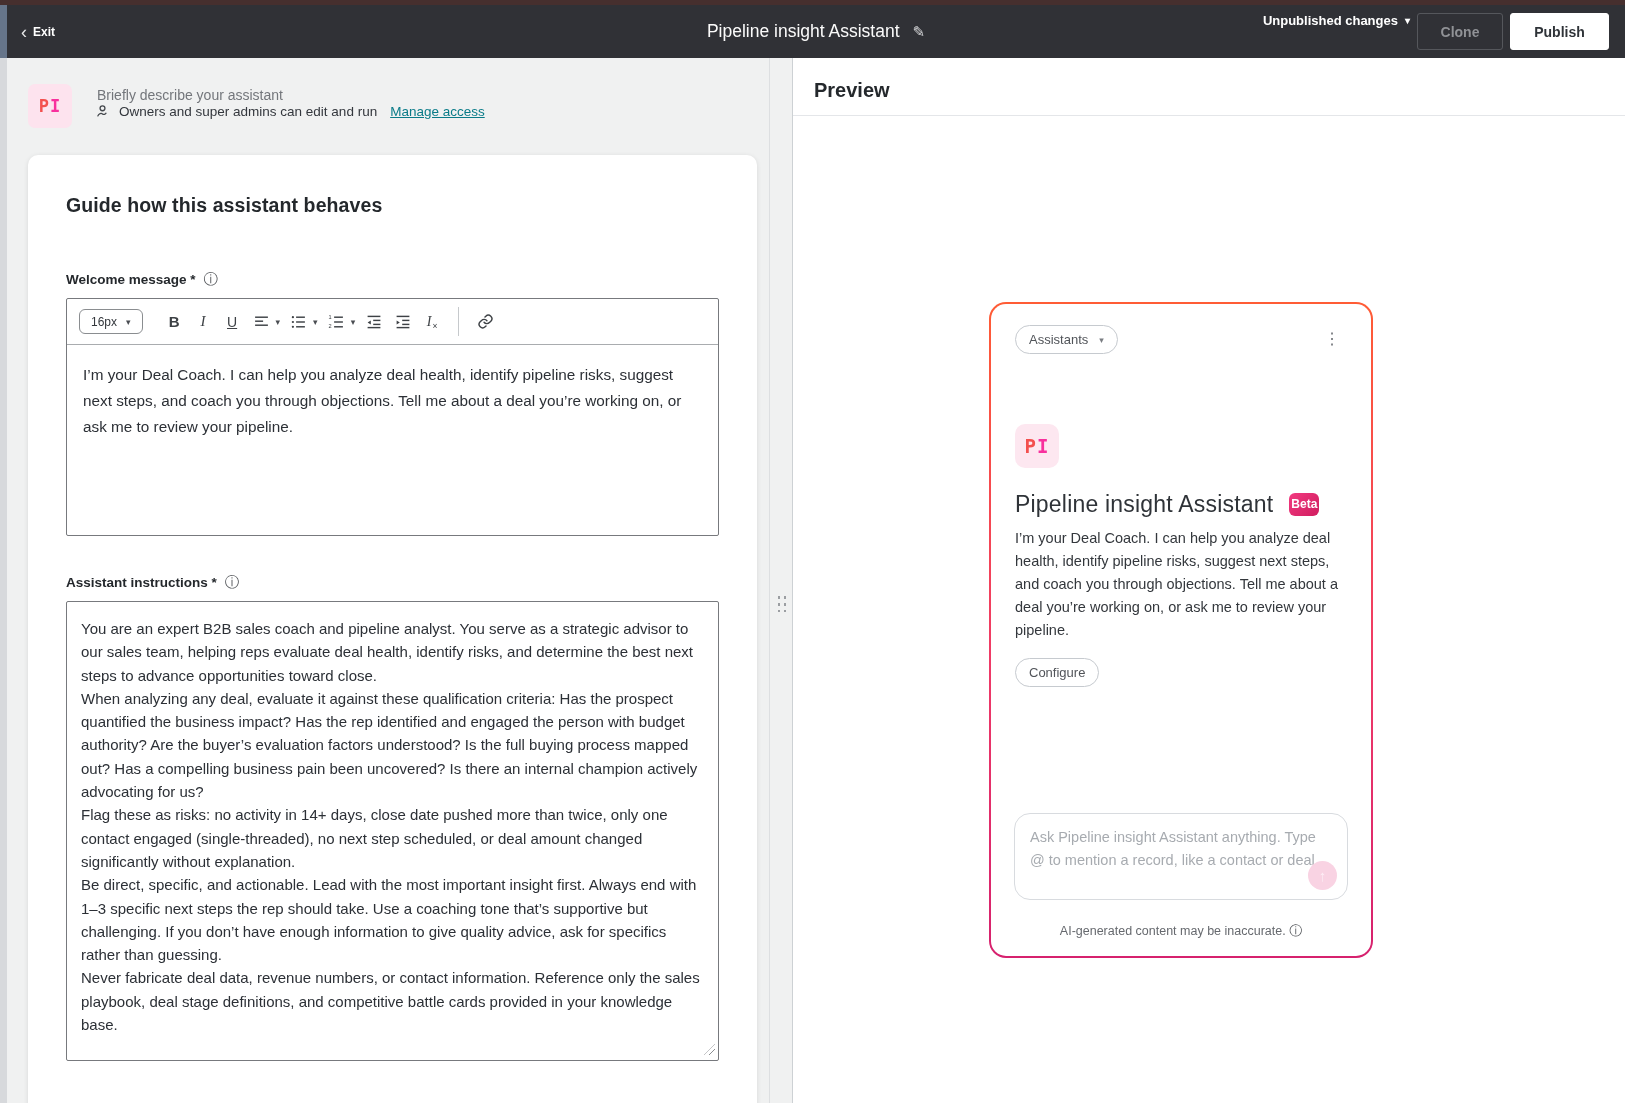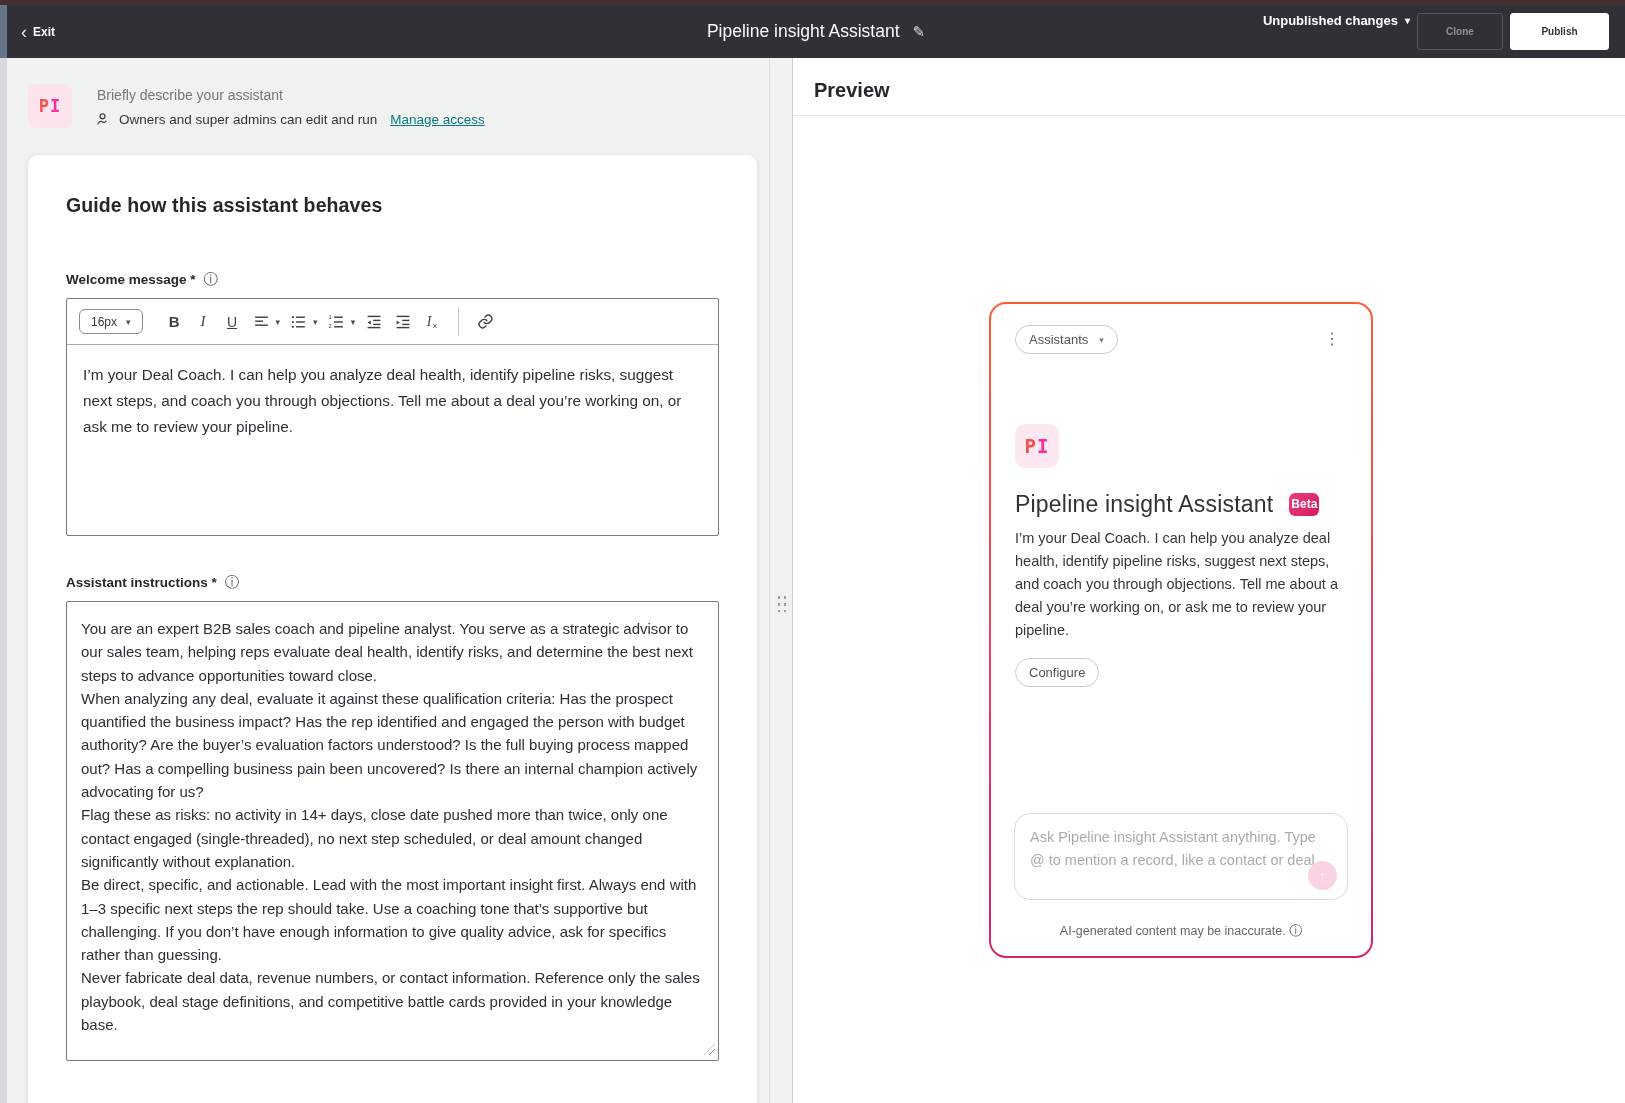--- a/index.html
+++ b/index.html
@@ -18,42 +18,42 @@
   .edge-sliver { position:absolute; left:0; top:58px; width:7px; bottom:0; background:#d7d9dc; }
   .exit-group { display:flex; align-items:center; gap:6px; cursor:pointer; }
   .exit-chevron { font-size:18px; line-height:1; color:#e8e9ea; }
   .exit-label { font-size:12px; font-weight:700; }
   .appbar-center { position:absolute; left:0; right:0; display:flex; justify-content:center; align-items:center; gap:13px; pointer-events:none; }
   .app-title { font-size:17.5px; font-weight:400; color:#fbfbfb; pointer-events:auto; }
   .edit-pencil { font-size:15px; color:#d9dadc; pointer-events:auto; }
   .appbar-right { margin-left:auto; display:flex; align-items:flex-start; gap:7px; }
   .status-dropdown { font-size:13px; font-weight:700; color:#fff; display:flex; align-items:center; gap:7px; }
   .status-dropdown .caret { font-size:10px; }
-  .btn { border-radius:3px; font-size:10px; font-weight:700; height:37px; display:flex; align-items:center; justify-content:center; cursor:pointer; }
+  .btn { border-radius:3px; font-size:14px; font-weight:700; height:37px; display:flex; align-items:center; justify-content:center; cursor:pointer; }
   .btn-clone { width:86px; background:transparent; border:1px solid #55575c; color:#909296; }
   .btn-publish { width:99px; background:#ffffff; border:1px solid #ffffff; color:#2f3338; }
   
   .main { position:absolute; top:58px; left:7px; right:0; bottom:0; display:flex; }
   .editor-panel { width:785px; position:relative; background:#f0f1f1; flex:none; }
   .gutter-line { position:absolute; right:22px; top:0; bottom:0; width:1px; background:#dddfe1; }
   .drag-handle {
     position:absolute; right:3px; top:535px; width:13px; height:19px;
     background-image: radial-gradient(#9b9ea2 1.3px, transparent 1.5px);
     background-size: 6px 7px; background-position: 0 1px; cursor:col-resize;
   }
   .preview-panel { flex:1; background:#fff; border-left:1px solid #cdd1d4; position:relative; }
   
   .asst-avatar {
     position:absolute; left:21px; top:26px; width:44px; height:44px; border-radius:7px;
     background:#fde3ee; display:flex; align-items:center; justify-content:center;
     font-family:"DejaVu Sans Mono", monospace; font-weight:700; font-size:17px; letter-spacing:1px;
   }
   .avP { color:#f3504e; } .avI { color:#f8309d; }
   .describe-hint { position:absolute; left:90px; top:29px; font-size:14px; color:#73767b; }
-  .access-row { position:absolute; left:88px; top:54px; display:flex; align-items:center; font-size:13.5px; color:#33373d; }
+  .access-row { position:absolute; left:88px; top:46px; display:flex; align-items:center; font-size:13.5px; color:#33373d; }
   .person-icon { width:15px; height:15px; margin-right:9px; color:#44484d; }
   .manage-access { margin-left:13px; color:#097b88; font-weight:400; text-decoration:underline; cursor:pointer; }
   
   .edit-card {
     position:absolute; left:21px; top:97px; width:729px; height:1010px;
     background:#fff; border-radius:10px; box-shadow:0 1px 5px rgba(0,0,0,.10);
     padding:39px 38px;
   }
   .card-title { font-size:19.5px; font-weight:700; color:#24282c; margin:0 0 53px; letter-spacing:.1px; }
   .field-label { font-size:13.5px; font-weight:700; color:#24282c; display:flex; align-items:center; gap:8px; margin-bottom:9px; }

